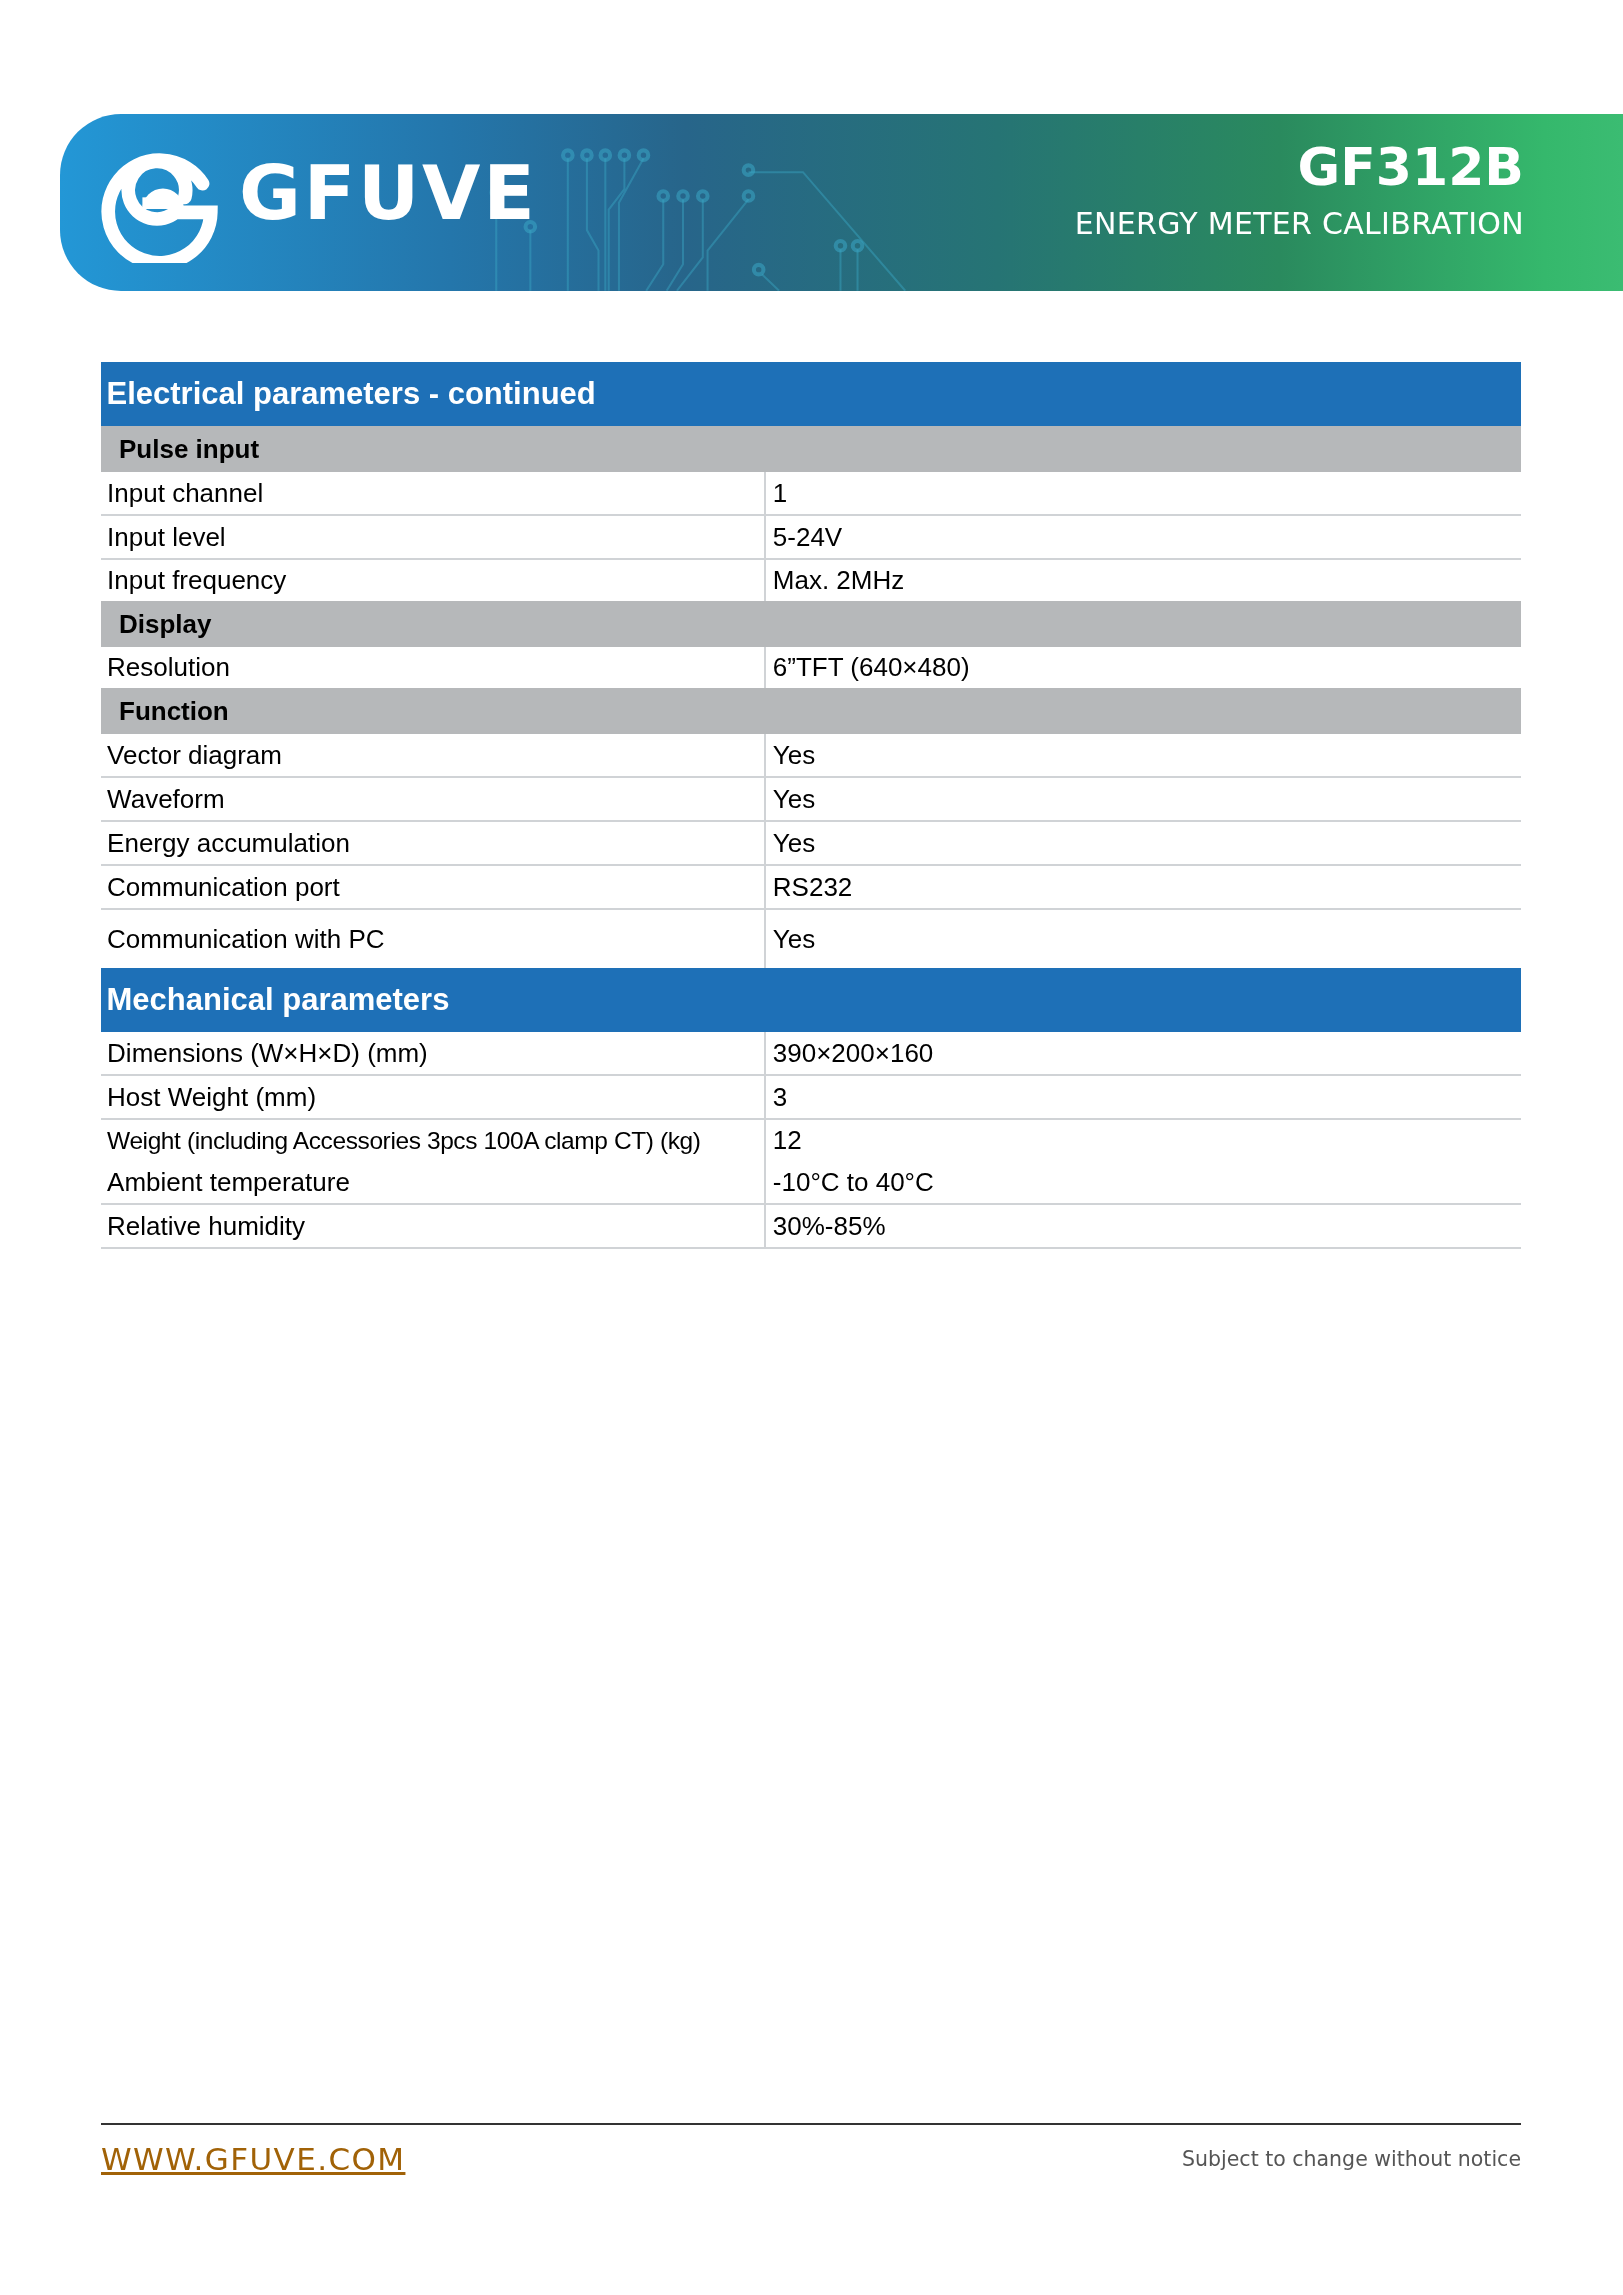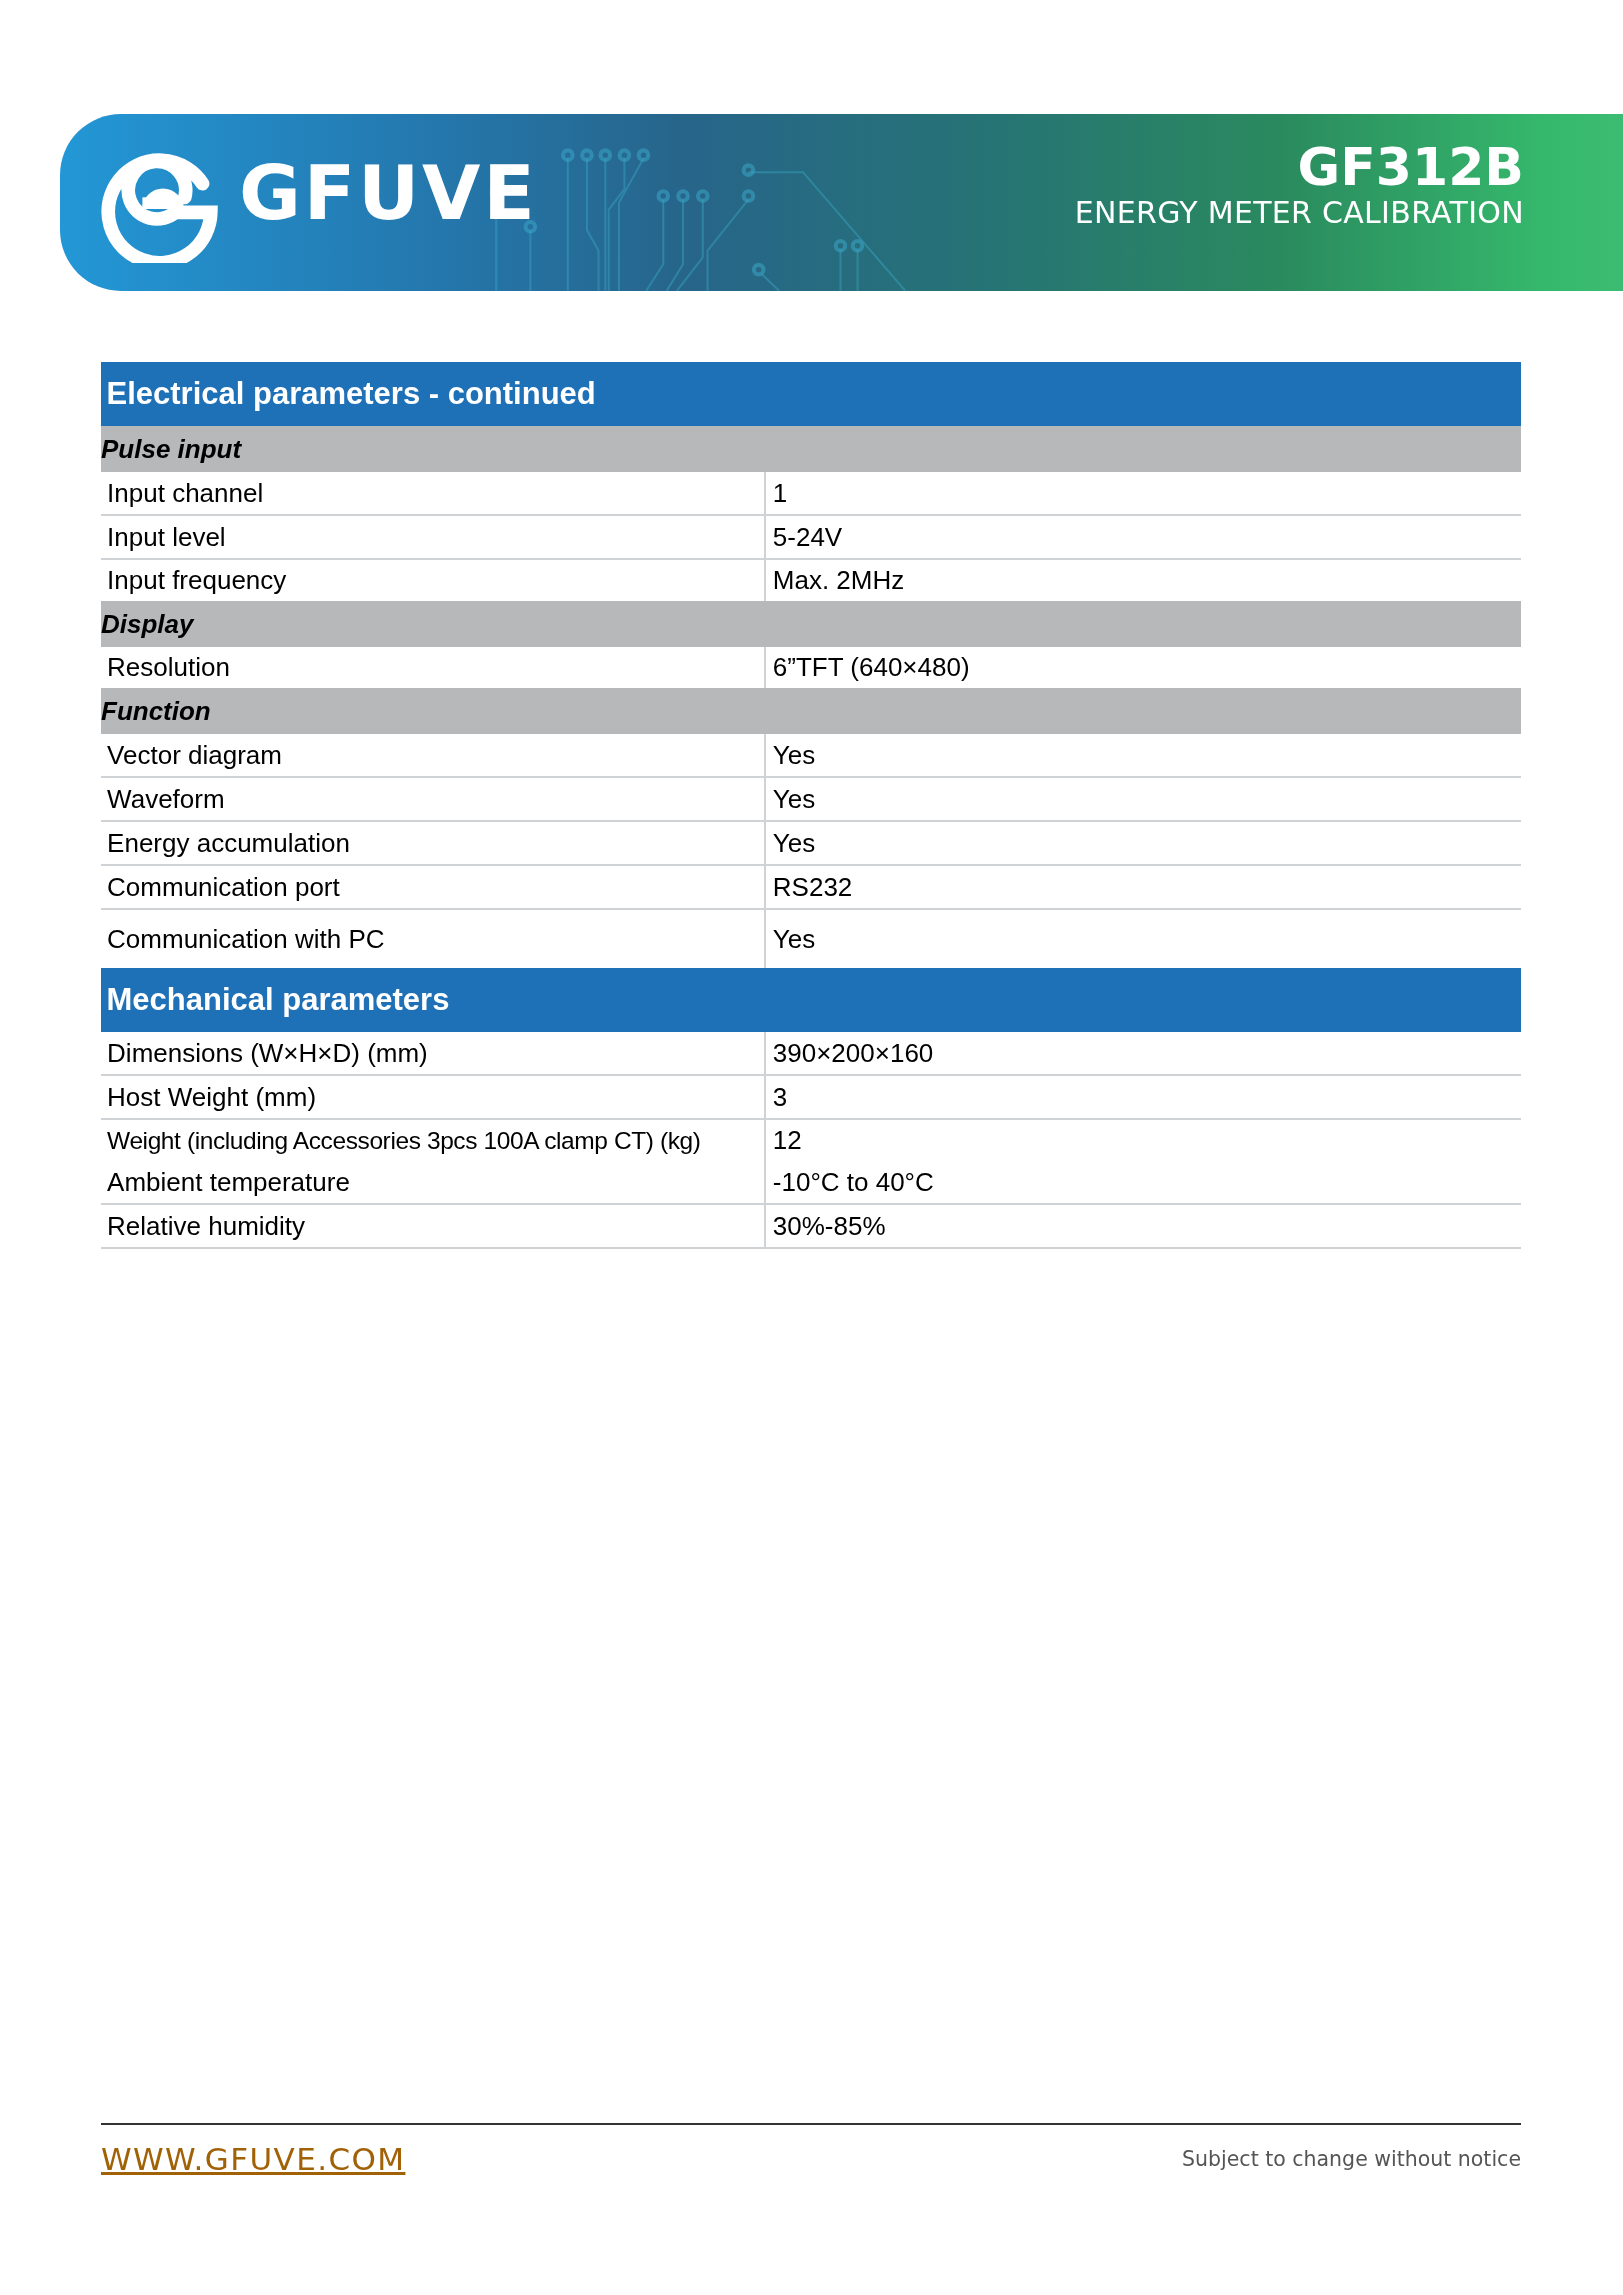--- a/index.html
+++ b/index.html
@@ -10,30 +10,30 @@
   .banner { position: absolute; left: 60px; top: 114px; width: 1563px; height: 177px;
             border-radius: 61px 0 0 61px; overflow: hidden;
             background: linear-gradient(90deg, #2397d6 0%, #2476ab 25%, #27658a 40%, #267474 60%, #2a8a5e 78%, #35b86c 95%, #3bbc72 100%); }
   .banner svg.circuit { position: absolute; left: 0; top: 0; width: 1563px; height: 177px; }
   .logo-mark { position: absolute; left: 40px; top: 30px; width: 119px; height: 119px; }
   .logo-text { position: absolute; left: 179px; top: 42px; color: #ffffff; font-weight: 700;
                font-size: 74px; letter-spacing: 2.7px; line-height: 1;
                font-family: "DejaVu Sans", sans-serif; transform: scaleX(1.02); transform-origin: left; }
   .model { position: absolute; right: 99px; top: 27px; color: #ffffff; font-weight: 700;
            font-size: 52px; line-height: 1; font-family: "DejaVu Sans", sans-serif; }
-  .subtitle { position: absolute; right: 99px; top: 84px; color: #ffffff; font-size: 30px;
+  .subtitle { position: absolute; right: 99px; top: 95px; color: #ffffff; font-size: 30px;
               line-height: 1; font-family: "DejaVu Sans", sans-serif; letter-spacing: 0.3px; }
 
   
   .spec { position: absolute; left: 101px; top: 362px; width: 1420px; }
   .row { display: flex; align-items: stretch; box-sizing: border-box; }
   .section { background: #1e70b7; color: #ffffff; font-weight: 700; font-size: 31px;
              height: 64px; align-items: center; padding-left: 5.5px; }
   .group { background: #b6b8ba; color: #000000; font-weight: 700; font-size: 26px;
-           height: 46px; align-items: center; padding-left: 0; font-style: italic; }
+           height: 46px; align-items: center; padding-left: 18px; }
   .data { height: 44px; background: #ffffff; border-bottom: 2.7px solid #d0d3d6; font-size: 26px; color: #000; }
   .data .k { width: 665px; padding-left: 6.1px; display: flex; align-items: center;
              border-right: 2.7px solid #d0d3d6; box-sizing: border-box; white-space: nowrap; overflow: hidden; }
   .data .v { flex: 1; padding-left: 6.8px; display: flex; align-items: center; }
 
   
   .footer-line { position: absolute; left: 101px; top: 2123px; width: 1420px; height: 2px; background: #333333; }
   .footer-url { position: absolute; left: 101px; top: 2141px; font-size: 31px; color: #a16207;
                 letter-spacing: 1.4px; font-family: "DejaVu Sans", sans-serif; text-decoration: underline; }
   .footer-meta { position: absolute; right: 102px; top: 2141px; font-size: 20.5px; color: #555555;

